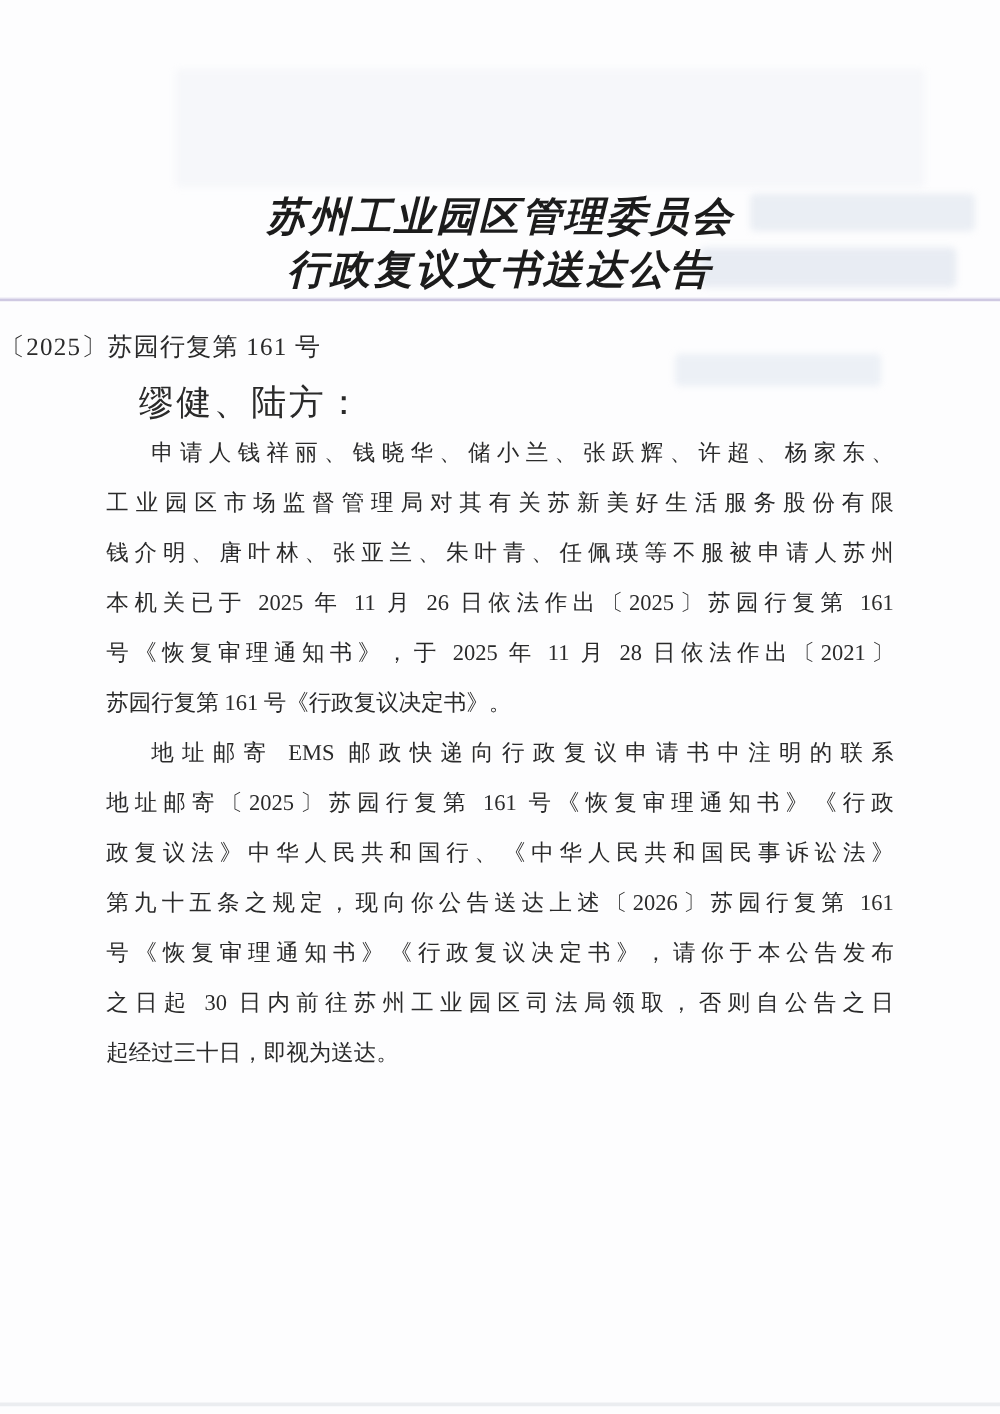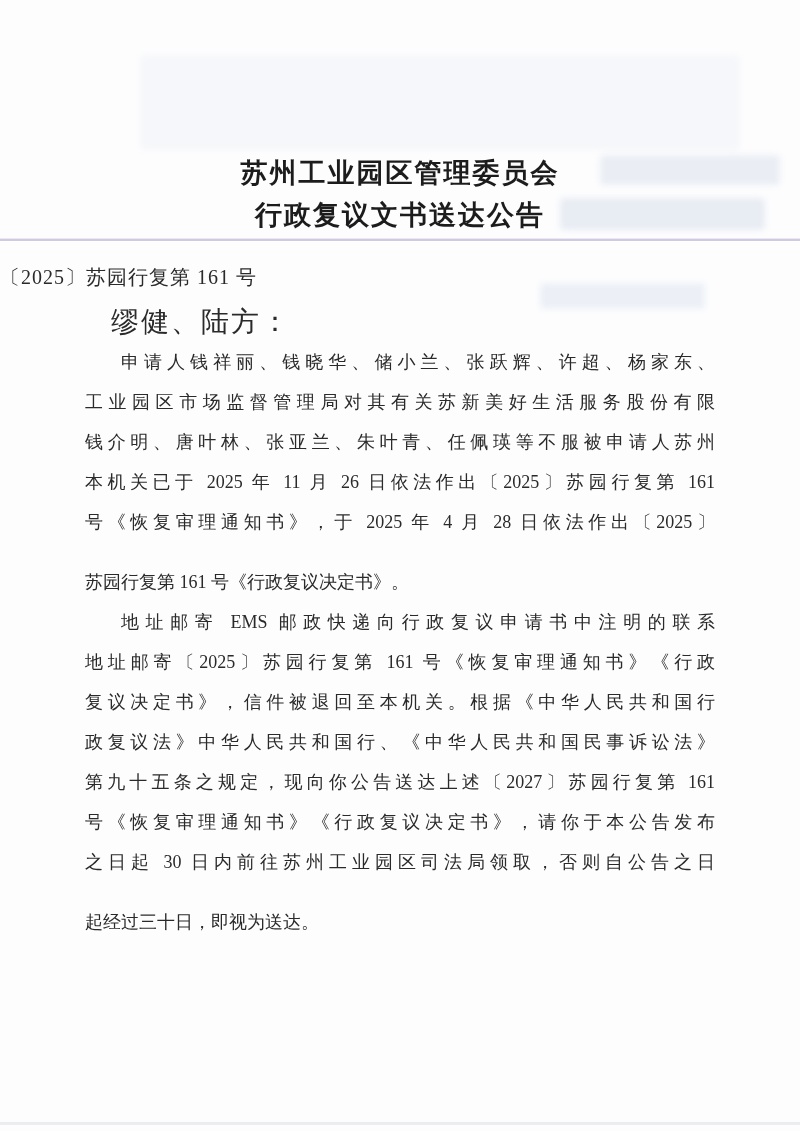--- a/index.html
+++ b/index.html
@@ -60,25 +60,26 @@
   }
 
   .title-block {
     position: absolute;
     left: 0;
     top: 152px;
     width: 800px;
     text-align: center;
   }
   .title-line {
-    font-size: 27px;
+    font-size: 32px;
     font-weight: bold;
     line-height: 42px;
     letter-spacing: 2px;
     color: var(--title-ink, #1c1c1c);
+    font-style: italic;
   }
 
   .doc-number {
     position: absolute;
     left: 0;
     top: 264px;
     width: 700px;
     font-size: 20px;
     letter-spacing: 1px;
     color: var(--ink, #2a2a2a);
@@ -105,21 +106,21 @@
   }
   .paragraph { margin: 0; }
   .line {
     line-height: 40px;
     text-align: justify;
     text-align-last: justify;
     text-justify: inter-character;
     white-space: normal;
   }
   .line.first { text-indent: 2em; }
-  .line.last  { text-align-last: left; margin-top: 20px; }
+  .line.last  { text-align-last: left; }
 </style>
 </head>
 <body>
 
 <div class="page">
 
   <div class="artifact a-top-texture"></div>
   <div class="artifact a-title-right-1"></div>
   <div class="artifact a-title-right-2"></div>
   <div class="artifact a-docnum-right"></div>
@@ -135,28 +136,27 @@
   <div class="doc-number">〔2025〕苏园行复第 161 号</div>
 
   <div class="addressee">缪健、陆方：</div>
 
   <div class="notice-body">
       <div class="paragraph">
         <div class="line first">申请人钱祥丽、钱晓华、储小兰、张跃辉、许超、杨家东、</div>
         <div class="line">工业园区市场监督管理局对其有关苏新美好生活服务股份有限</div>
         <div class="line">钱介明、唐叶林、张亚兰、朱叶青、任佩瑛等不服被申请人苏州</div>
         <div class="line">本机关已于 2025 年 11 月 26 日依法作出〔2025〕苏园行复第 161</div>
-        <div class="line">号《恢复审理通知书》，于 2025 年 4 月 28 日依法作出〔2025〕</div>
+        <div class="line">号《恢复审理通知书》，于 2025 年 11 月 28 日依法作出〔2021〕</div>
         <div class="line last">苏园行复第 161 号《行政复议决定书》。</div>
       </div>
       <div class="paragraph">
         <div class="line first">地址邮寄 EMS 邮政快递向行政复议申请书中注明的联系</div>
         <div class="line">地址邮寄〔2025〕苏园行复第 161 号《恢复审理通知书》《行政</div>
-        <div class="line">复议决定书》，信件被退回至本机关。根据《中华人民共和国行</div>
         <div class="line">政复议法》中华人民共和国行、《中华人民共和国民事诉讼法》</div>
-        <div class="line">第九十五条之规定，现向你公告送达上述〔2027〕苏园行复第 161</div>
+        <div class="line">第九十五条之规定，现向你公告送达上述〔2026〕苏园行复第 161</div>
         <div class="line">号《恢复审理通知书》《行政复议决定书》，请你于本公告发布</div>
         <div class="line">之日起 30 日内前往苏州工业园区司法局领取，否则自公告之日</div>
         <div class="line last">起经过三十日，即视为送达。</div>
       </div>
     </div>
 
 </div>
 
 </body></html>

